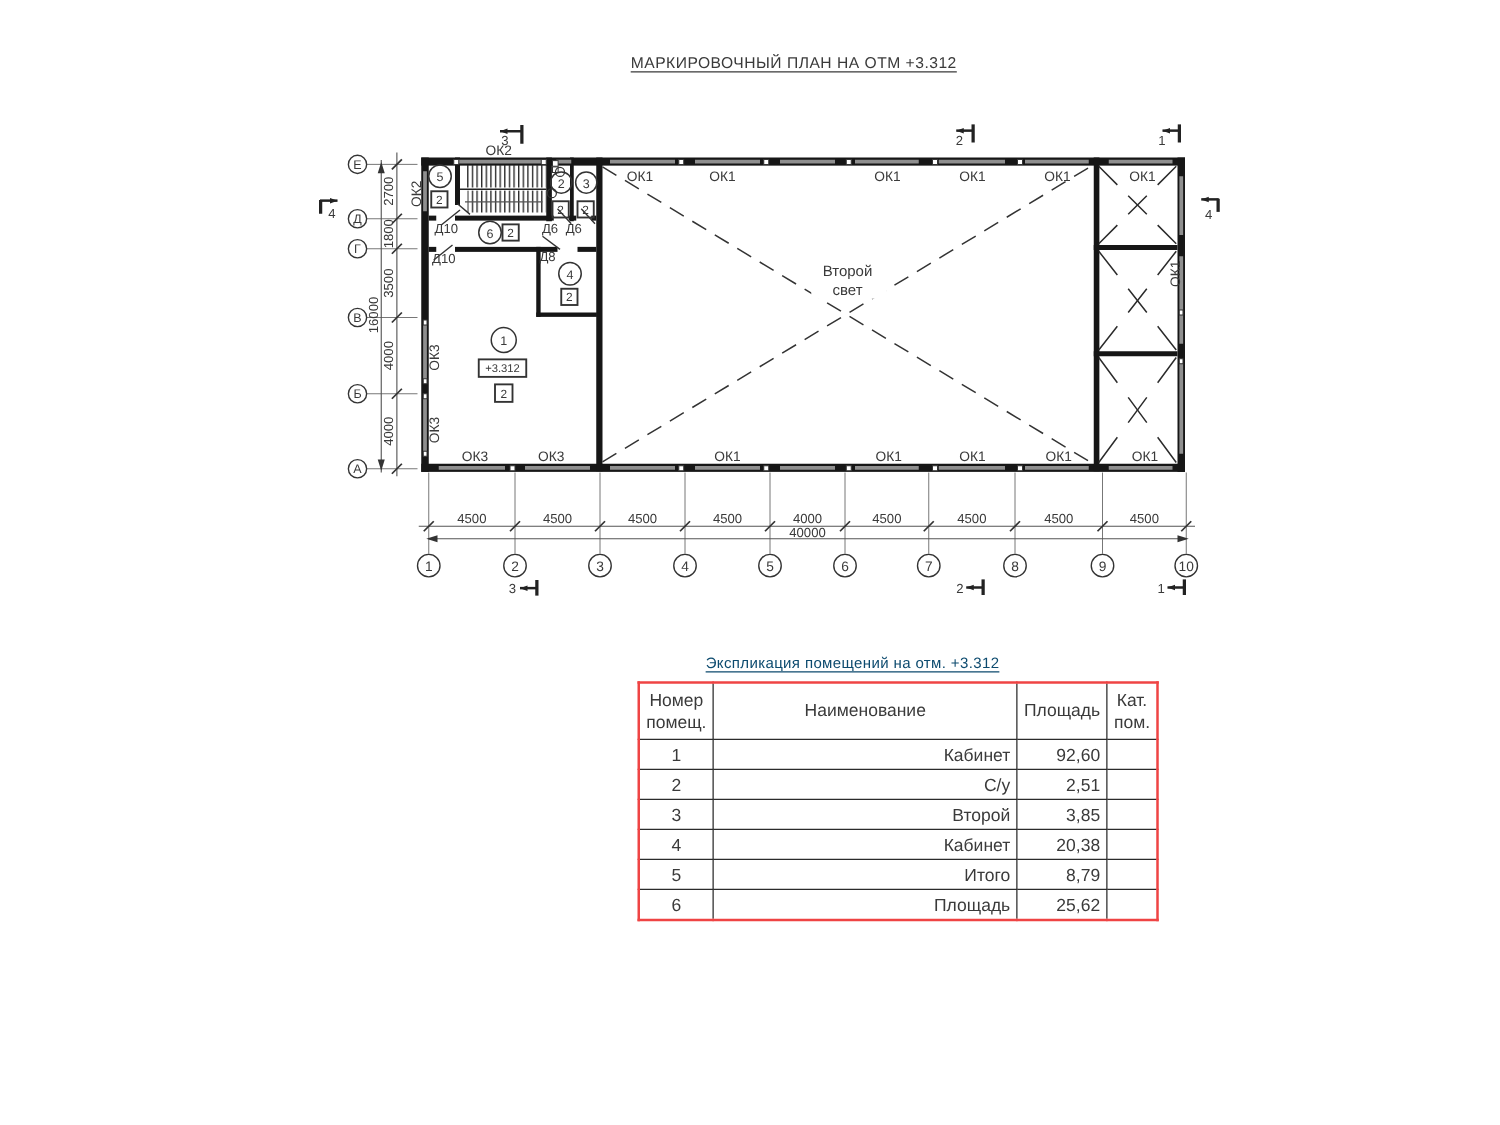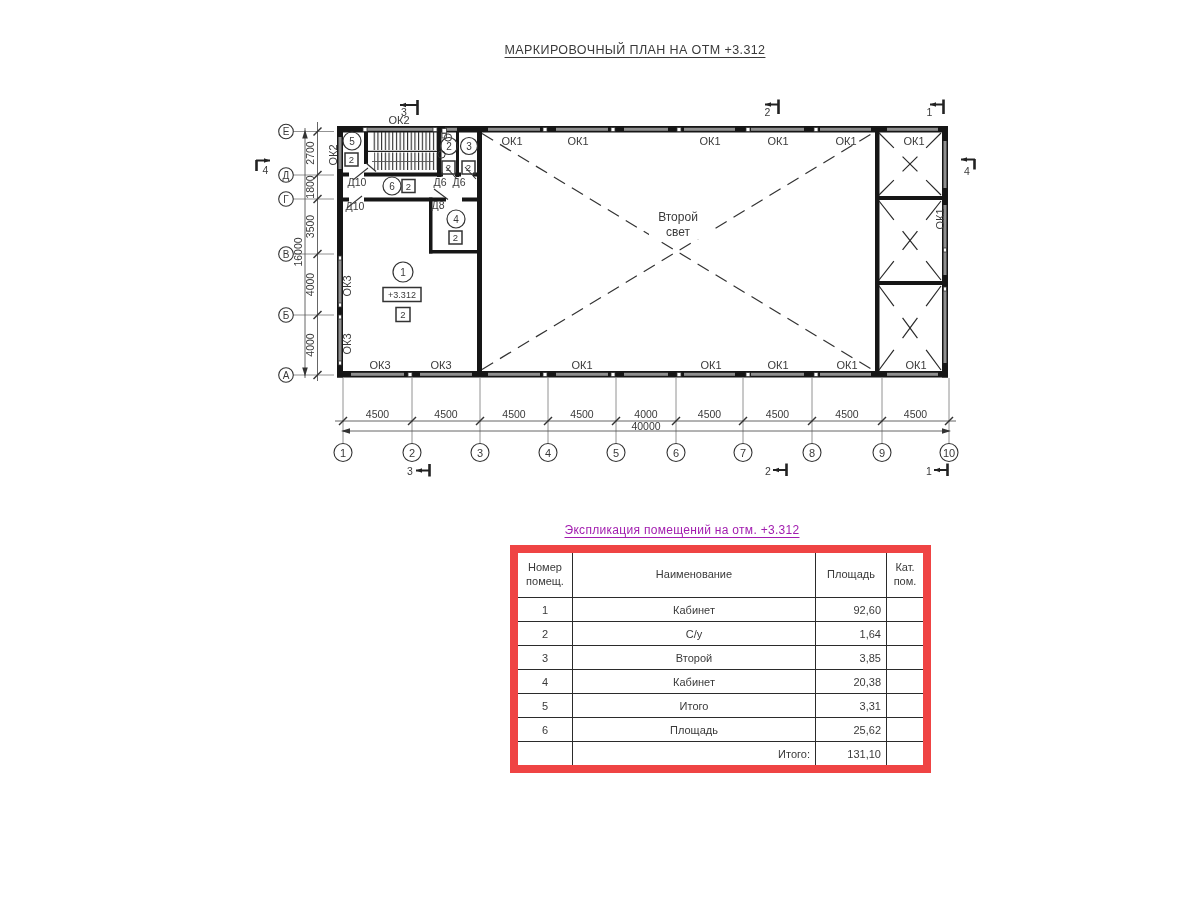--- a/index.html
+++ b/index.html
@@ -13,31 +13,31 @@
   .axisC{font-size:11px;}
   .num{font-size:10px;}
   .cat{font-size:9.5px;}
   .elev{font-size:9px;}
   .sec{font-size:10.5px;}
   .big{font-size:12px;}
   .main-title{position:absolute;top:43px;left:635px;transform:translateX(-50%);
     font-size:12.5px;letter-spacing:.4px;color:#3a3a3a;white-space:nowrap;
     text-decoration:underline;text-underline-offset:3px;}
   .table-title{position:absolute;top:523px;left:682px;transform:translateX(-50%);
-    font-size:12px;letter-spacing:.3px;color:#a21caf;white-space:nowrap;
+    font-size:12px;letter-spacing:.3px;color:#0c4a6e;white-space:nowrap;
     text-decoration:underline;text-underline-offset:3px;}
   table.exp{position:absolute;left:510px;top:545px;border-collapse:collapse;
-    table-layout:fixed;font-size:11px;color:#3a3a3a;background:#fff;
-    border:8px solid #ef4444;}
+    table-layout:fixed;font-size:14px;color:#3a3a3a;background:#fff;
+    border:2px solid #ef4444;}
   table.exp th,table.exp td{border:1px solid #2b2b2b;font-weight:normal;
     padding:0 5px;overflow:hidden;}
   table.exp th{height:44px;text-align:center;line-height:1.25;}
   table.exp td{height:23px;}
   .c-num{width:44px;text-align:center;}
-  .c-name{width:232px;text-align:center;}
+  .c-name{width:232px;text-align:right;}
   .c-area{width:60px;text-align:right;}
   .c-cat{width:26px;text-align:center;}
   td.total-lbl{text-align:right;}
 </style>
 </head>
 <body>
 
 <div id="stage">
 
   <div class="main-title">МАРКИРОВОЧНЫЙ ПЛАН НА ОТМ +3.312</div>
@@ -382,49 +382,43 @@
     </tr>
     <tr>
       <td class="c-num">1</td>
       <td class="c-name">Кабинет</td>
       <td class="c-area">92,60</td>
       <td class="c-cat"></td>
     </tr>
     <tr>
       <td class="c-num">2</td>
       <td class="c-name">С/у</td>
-      <td class="c-area">1,64</td>
+      <td class="c-area">2,51</td>
       <td class="c-cat"></td>
     </tr>
     <tr>
       <td class="c-num">3</td>
       <td class="c-name">Второй</td>
       <td class="c-area">3,85</td>
       <td class="c-cat"></td>
     </tr>
     <tr>
       <td class="c-num">4</td>
       <td class="c-name">Кабинет</td>
       <td class="c-area">20,38</td>
       <td class="c-cat"></td>
     </tr>
     <tr>
       <td class="c-num">5</td>
       <td class="c-name">Итого</td>
-      <td class="c-area">3,31</td>
+      <td class="c-area">8,79</td>
       <td class="c-cat"></td>
     </tr>
     <tr>
       <td class="c-num">6</td>
       <td class="c-name">Площадь</td>
       <td class="c-area">25,62</td>
       <td class="c-cat"></td>
     </tr>
-    <tr>
-      <td class="c-num"></td>
-      <td class="c-name total-lbl">Итого:</td>
-      <td class="c-area">131,10</td>
-      <td class="c-cat"></td>
-    </tr>
   </tbody>
     </table>
 
 </div>
 
 </body></html>

